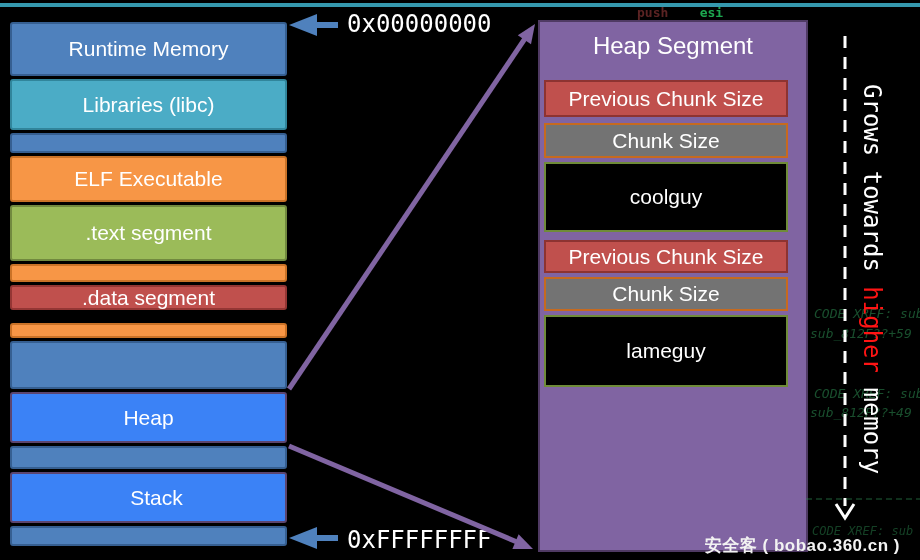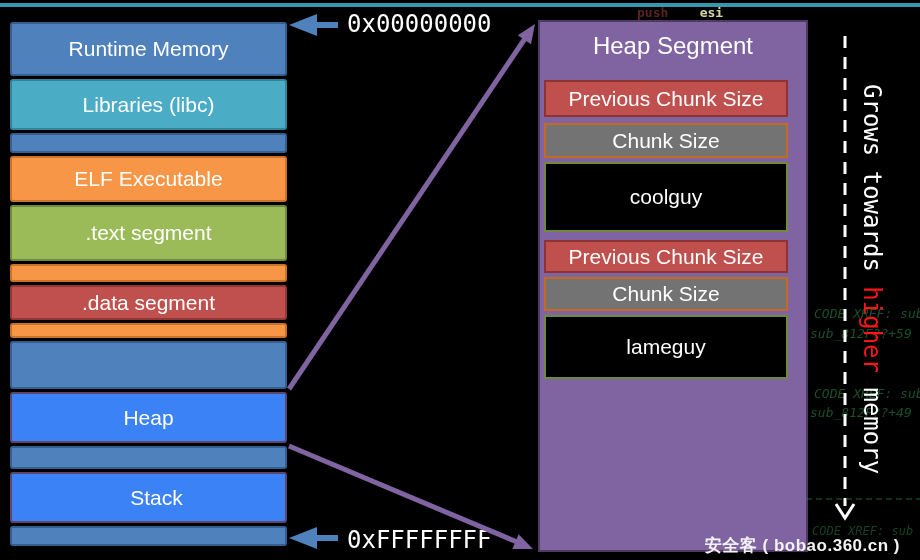--- a/index.html
+++ b/index.html
@@ -31,21 +31,21 @@
   .addr{position:absolute;left:347px;color:#fff;font-family:"DejaVu Sans Mono",monospace;
         font-size:24px;z-index:4;}
   
   #growth-note{position:absolute;left:858px;top:84px;writing-mode:vertical-rl;white-space:pre;
                color:#fff;font-family:"DejaVu Sans Mono",monospace;font-size:24px;z-index:3;}
   #growth-note .hl{color:#ff1414;}
   
   .disasm{position:absolute;font-family:"DejaVu Sans Mono",monospace;font-size:13px;
           font-style:italic;color:#2e8f53;opacity:0.55;z-index:1;white-space:pre;}
   .disasm.b{font-style:normal;font-weight:bold;opacity:0.85;}
-  .disasm .op{color:#6b2a2a;} .disasm .reg{color:#fef9c3;margin-top:47px;}
+  .disasm .op{color:#6b2a2a;} .disasm .reg{color:#22c55e;margin-top:47px;}
   
   #watermark{position:absolute;right:20px;top:534px;color:#f2f2f2;font-size:17px;
              font-weight:bold;z-index:10;letter-spacing:0.5px;}
   
   #overlay{position:absolute;left:0;top:0;width:920px;height:560px;z-index:5;pointer-events:none;}
 </style>
 </head>
 <body>
 
 <div id="canvas">
@@ -70,21 +70,21 @@
     </div>
   <div class="mblock c-orange" style="top:156px;height:46px;">
       <span>ELF Executable</span>
     </div>
   <div class="mblock c-green" style="top:205px;height:56px;">
       <span>.text segment</span>
     </div>
   <div class="mblock c-orange" style="top:264px;height:18px;">
       <span></span>
     </div>
-  <div class="mblock c-red" style="top:285px;height:35px;">
+  <div class="mblock c-red" style="top:285px;height:25px;">
       <span>.data segment</span>
     </div>
   <div class="mblock c-orange" style="top:323px;height:15px;">
       <span></span>
     </div>
   <div class="mblock c-blue" style="top:341px;height:48px;">
       <span></span>
     </div>
   <div class="mblock c-purple" style="top:392px;height:51px;">
       <span>Heap</span>
@@ -112,21 +112,21 @@
       </div>
     <div class="hchunk hc-green" style="top:140px;height:70px;">
         <span>coolguy</span>
       </div>
     <div class="hchunk hc-red" style="top:218px;height:33px;">
         <span>Previous Chunk Size</span>
       </div>
     <div class="hchunk hc-orange" style="top:255px;height:34px;">
         <span>Chunk Size</span>
       </div>
-    <div class="hchunk hc-green" style="top:293px;height:64px;">
+    <div class="hchunk hc-green" style="top:293px;height:72px;">
         <span>lameguy</span>
       </div>
   </div>
 
   <div id="growth-note"><span>Grows towards </span><span class="hl">higher</span><span> memory</span></div>
 
   <svg id="overlay" xmlns="http://www.w3.org/2000/svg">
 
     <g>
       <line x1="315" y1="25" x2="338" y2="25" stroke="#4f81bd" stroke-width="6"></line>

